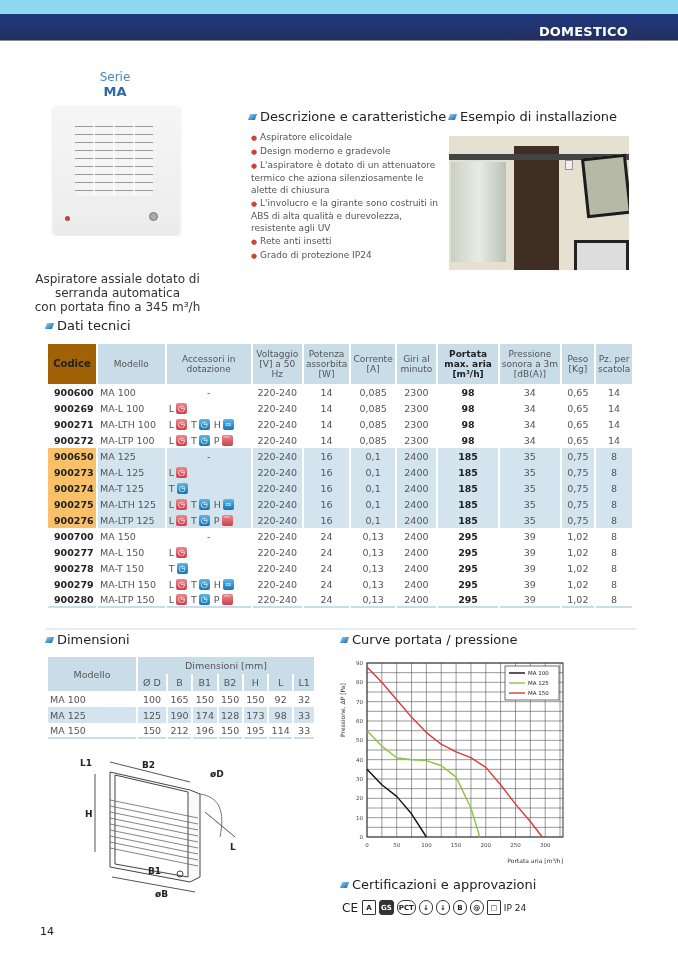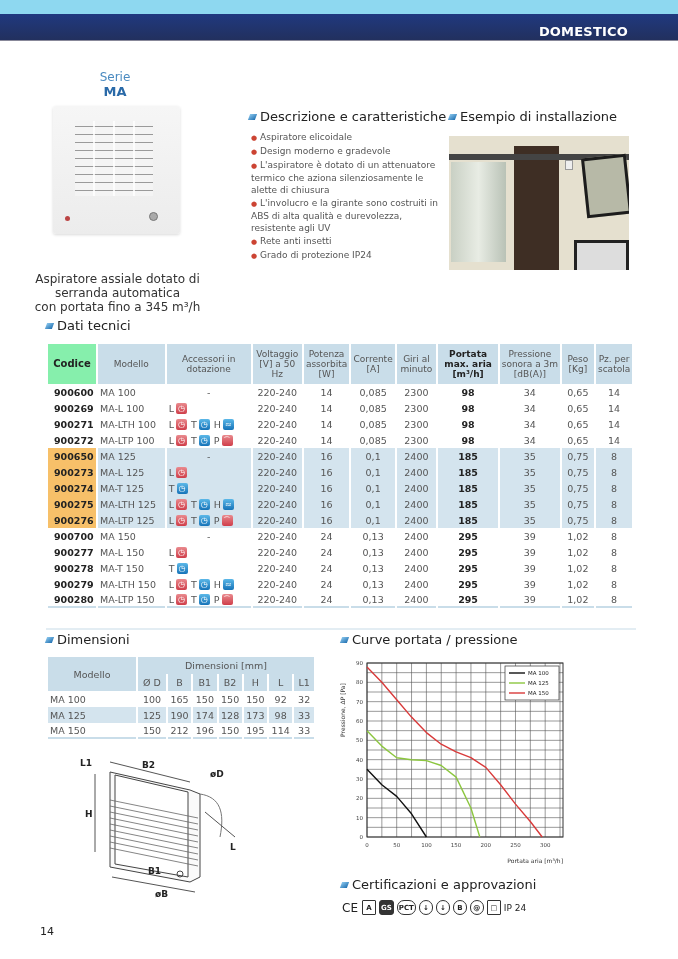--- a/index.html
+++ b/index.html
@@ -31,21 +31,21 @@
   .install-photo .tile { position: absolute; left: 65px; top: 10px; width: 45px; height: 124px; background: #3e2e24; }
   .install-photo .border { position: absolute; left: 0; top: 18px; width: 180px; height: 6px; background: #444; }
   .install-photo .curtain { position: absolute; left: 2px; top: 26px; width: 55px; height: 100px; background: linear-gradient(90deg, #c9d0c4, #e8ece4, #b9c2b6); }
   .install-photo .mirror { position: absolute; left: 135px; top: 20px; width: 45px; height: 60px; border: 3px solid #1c1c1c; background: #b7b9a7; transform: rotate(-6deg); }
   .install-photo .vent { position: absolute; left: 116px; top: 24px; width: 8px; height: 10px; background: #eee; border: 1px solid #999; }
   .install-photo .sink { position: absolute; left: 125px; top: 104px; width: 55px; height: 30px; border: 3px solid #222; border-bottom: none; background: #ddd; }
 
   table { border-collapse: separate; border-spacing: 2px 0; }
   .tech { position: absolute; left: 46px; top: 344px; width: 588px; font-size: 9.5px; color: #555; }
   .tech th { background: #c9dde9; font-weight: normal; font-size: 9px; line-height: 10px; padding: 2px 1px; height: 40px; color: #555; }
-  .tech th.code { background: #86efac; color: #222; font-weight: bold; font-size: 10px; }
+  .tech th.code { background: #a16207; color: #222; font-weight: bold; font-size: 10px; }
   .tech th.bold { font-weight: bold; color: #222; }
   .tech td { height: 16px; padding: 0 2px; text-align: center; white-space: nowrap; }
   .tech td.code { font-weight: bold; color: #222; text-align: left; padding-left: 6px; }
   .tech td.model { text-align: left; padding-left: 2px; }
   .tech td.acc { text-align: left; padding-left: 2px; }
   .tech td.flow { font-weight: bold; color: #222; }
   .tech tr.hl td { background: #d4e4ee; }
   .tech tr.hl td.code { background: #f7c069; }
   .tech tbody tr:last-child td { border-bottom: 2px solid #c9dde9; }
   .acc-item { display: inline-flex; align-items: center; gap: 2px; margin-right: 4px; }

